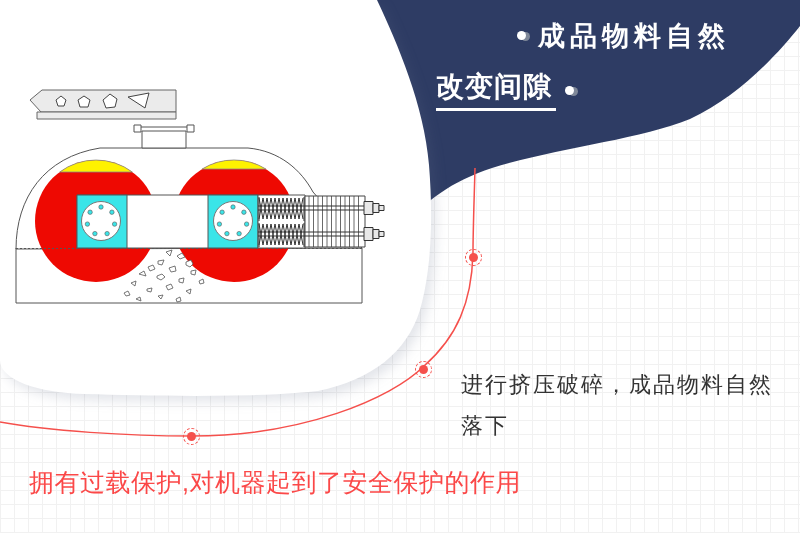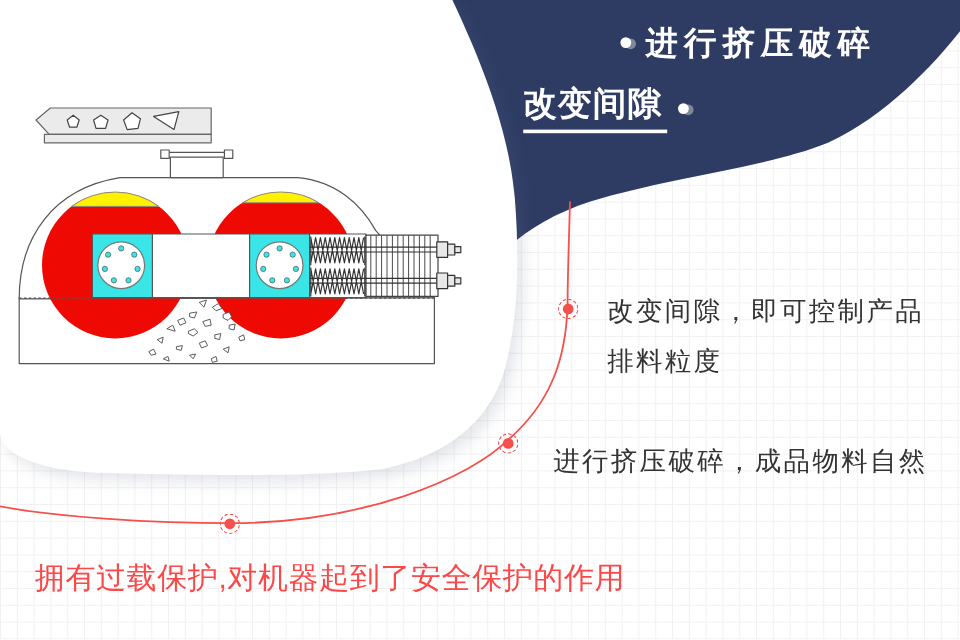--- a/index.html
+++ b/index.html
@@ -142,32 +142,29 @@
           <path d="M110,94 L117,99 L115,107 L106,108 L103,100 Z"></path>
           <path d="M128,97 L149,93 L145,108 Z"></path>
         </g>
       </g>
     </g>
 
     <path fill="none" style="stroke:var(--accent_red,#f5504c);stroke-width:1.5" d="M475,168 C474,205 473,232 473,252 C472,302 457,337 424,366 C391,399 302,436 192,436 C128,436 48,431 0,422"></path>
   </svg>
 
   <span class="abs dot-double" style="left:517px;top:31px;"></span>
-  <div class="abs hdr-title">进行挤压破碎</div>
+  <div class="abs hdr-title">成品物料自然</div>
 
   <div class="abs hdr-subtitle">改变间隙</div>
   <span class="abs dot-double" style="left:565px;top:86px;"></span>
 
   <span class="abs node" style="left:465px;top:249px;"></span>
   <span class="abs node" style="left:415px;top:361px;"></span>
   <span class="abs node" style="left:183px;top:428px;"></span>
 
-  <div class="abs point" style="left:506px;top:239px;">
-    <div>改变间隙，即可控制产品</div>
-    <div>排料粒度</div>
-  </div>
   <div class="abs point" style="left:461px;top:364px;">
     <div>进行挤压破碎，成品物料自然</div>
+    <div>落下</div>
   </div>
 
   <div class="abs footer-note">拥有过载保护,对机器起到了安全保护的作用</div>
 
 </div>
 
 </body></html>

